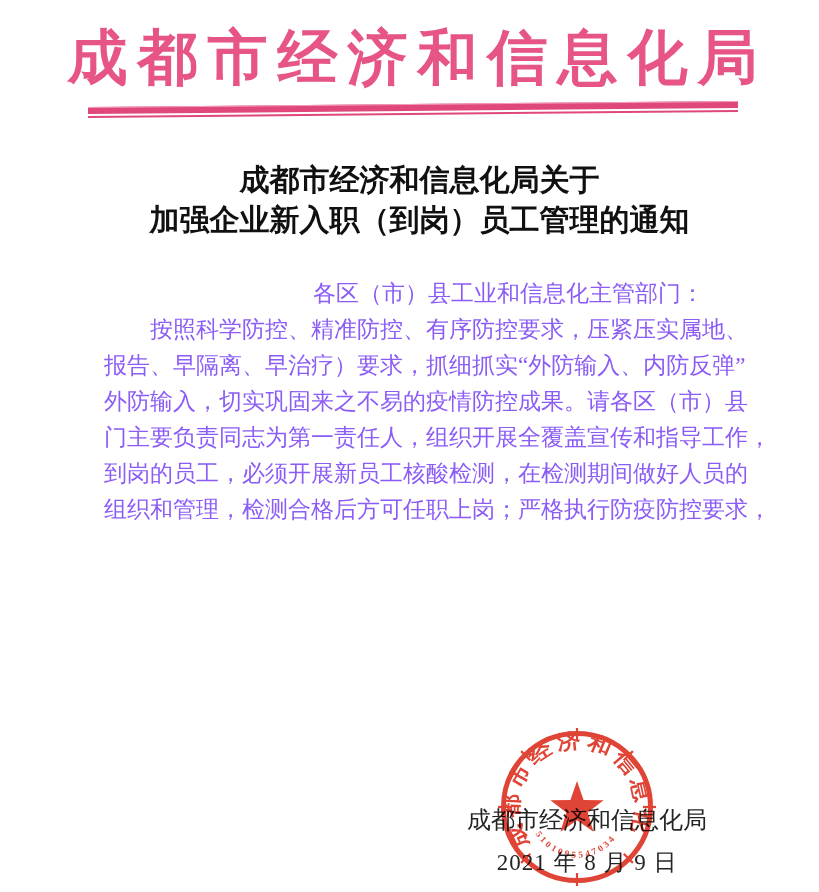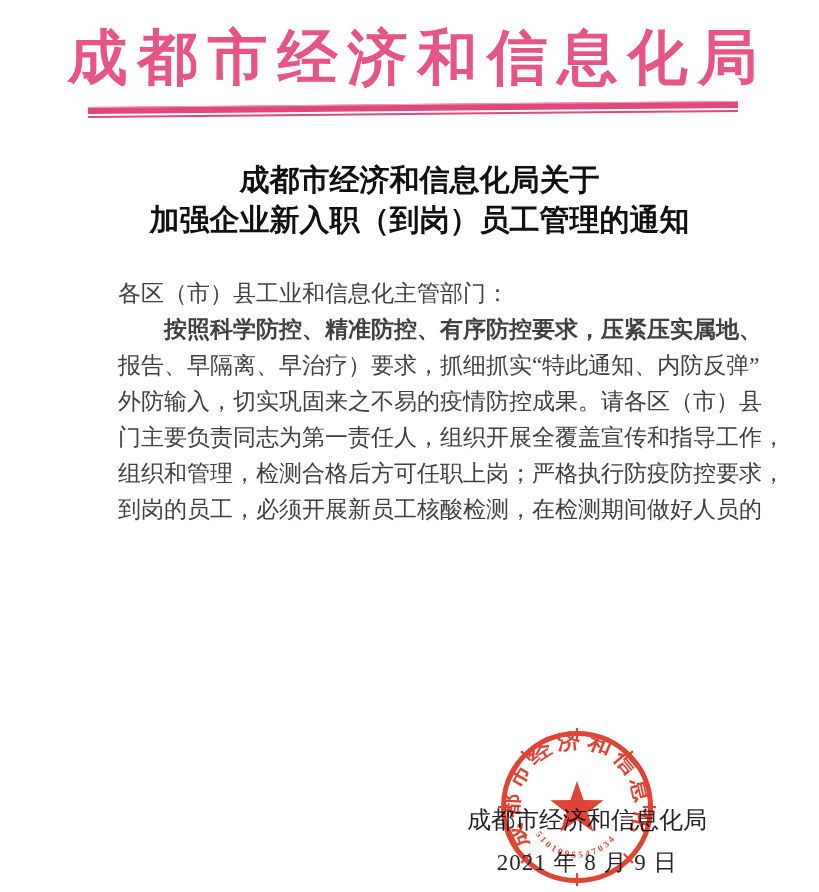--- a/index.html
+++ b/index.html
@@ -20,25 +20,25 @@
   .rule .gap  { height:2px; }
   .rule .bar2 { height:2px; background:#e0477b; }
   
   .doc-title {
     position:absolute; top:152px; left:0; width:100%;
     text-align:center; font-weight:bold; font-size:30px; line-height:40px;
     color:#101010; transform:translateX(10px); white-space:nowrap;
   }
   
   .body-text {
-    position:absolute; top:268px; left:118px; width:600px;
-    font-size:23px; line-height:36px; color:#404040;
+    position:absolute; top:268px; left:104px; width:600px;
+    font-size:23px; line-height:36px; color:#8b5cf6;text-align:right;
   }
   .line { height:36px; white-space:nowrap; }
-  .indent { padding-left:46px;font-weight:bold; }
+  .indent { padding-left:46px; }
   
   .sig-block {
     position:absolute; top:796px; left:437px; width:300px;
     text-align:center; font-size:24px; color:#242424; white-space:nowrap;
   }
   .sig-date { margin-top:11px; font-size:23px; letter-spacing:1px; }
   
   .seal {
     position:absolute; left:498px; top:720px; width:158px; height:158px;
     mix-blend-mode:multiply; opacity:0.93;
@@ -59,25 +59,25 @@
   </div>
 
   <div class="doc-title">
     <div>成都市经济和信息化局关于</div>
     <div>加强企业新入职（到岗）员工管理的通知</div>
   </div>
 
   <div class="body-text">
     <div class="line">各区（市）县工业和信息化主管部门：</div>
     <div class="line indent">按照科学防控、精准防控、有序防控要求，压紧压实属地、</div>
-    <div class="line">报告、早隔离、早治疗）要求，抓细抓实“特此通知、内防反弹”</div>
+    <div class="line">报告、早隔离、早治疗）要求，抓细抓实“外防输入、内防反弹”</div>
     <div class="line">外防输入，切实巩固来之不易的疫情防控成果。请各区（市）县</div>
     <div class="line">门主要负责同志为第一责任人，组织开展全覆盖宣传和指导工作，</div>
+    <div class="line">到岗的员工，必须开展新员工核酸检测，在检测期间做好人员的</div>
     <div class="line">组织和管理，检测合格后方可任职上岗；严格执行防疫防控要求，</div>
-    <div class="line">到岗的员工，必须开展新员工核酸检测，在检测期间做好人员的</div>
   </div>
 
   <div class="sig-block">
     <div>成都市经济和信息化局</div>
     <div class="sig-date">2021 年 8 月 9 日</div>
   </div>
 
   <svg class="seal" viewBox="0 0 158 158" xmlns="http://www.w3.org/2000/svg" xmlns:xlink="http://www.w3.org/1999/xlink">
     <defs>
       <path id="ringPath" d="M 34,117 A 59,59 0 1 1 124,117" fill="none"></path>

